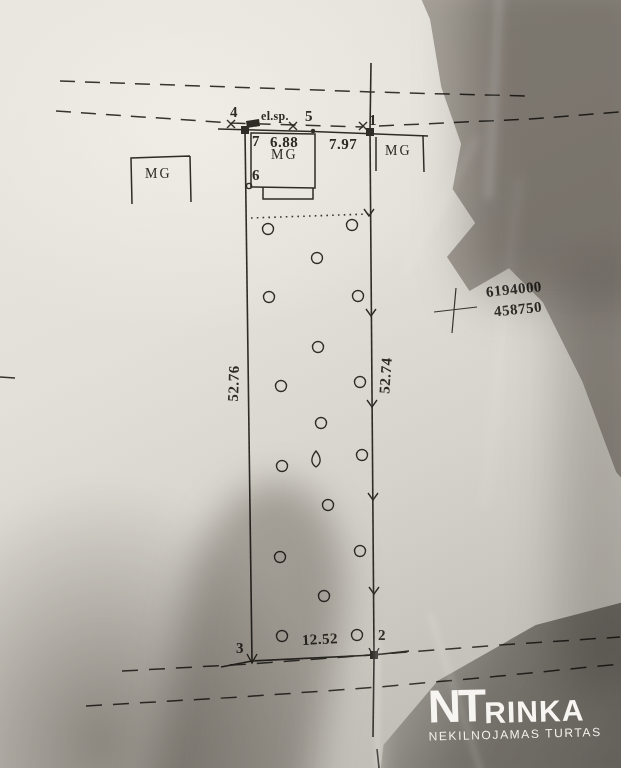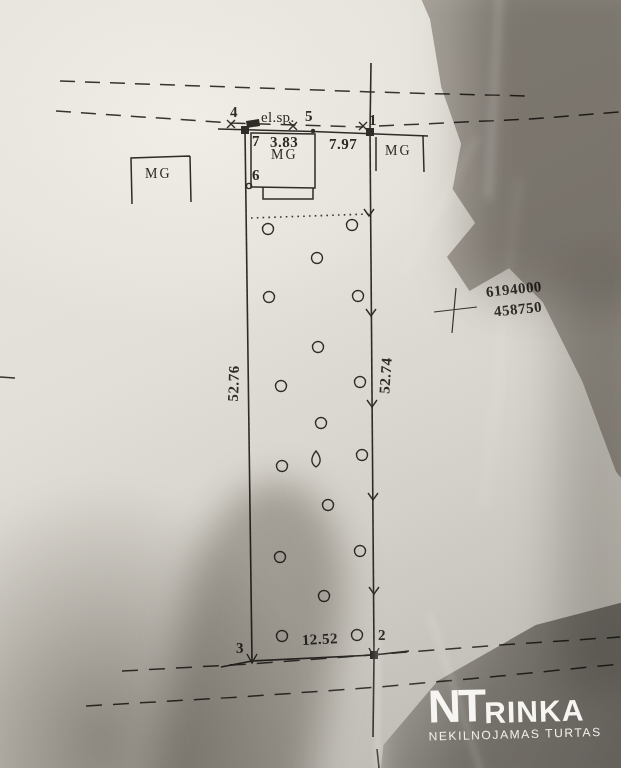--- a/index.html
+++ b/index.html
@@ -7,21 +7,21 @@
     position:relative;width:621px;height:768px;overflow:hidden;
     font-family:"Liberation Serif",serif;
     background:
       radial-gradient(ellipse 420px 300px at 30% 16%, rgba(240,238,231,.9) 0%, rgba(240,238,231,0) 70%),
       linear-gradient(155deg,#e8e5de 0%,#e3e0d9 38%,#d6d3cc 62%,#c6c3bc 82%,#b9b6af 100%);
   }
   svg.linework{position:absolute;inset:0;z-index:1;}
   .lbl{position:absolute;z-index:2;color:#2e2b27;white-space:nowrap;}
   .pt{font-size:15px;font-weight:600;}
   .dim{font-size:15px;font-weight:700;letter-spacing:.5px;}
-  .small{font-size:15px;font-weight:400;letter-spacing:.3px;}
+  .small{font-size:12px;font-weight:700;letter-spacing:.3px;}
   .mg{font-size:14px;letter-spacing:2px;font-weight:400;}
   .coord{font-size:15px;font-weight:600;letter-spacing:.5px;}
   .rot{transform-origin:center;text-align:center;}
   .shadow{position:absolute;mix-blend-mode:multiply;pointer-events:none;z-index:4;}
   .sh-tr{left:368px;top:-26px;width:282px;height:566px;background:rgba(95,88,79,.46);filter:blur(16px);
     clip-path:polygon(15% 0%,100% 0%,100% 95%,88% 88%,76% 72%,62% 58%,50% 52%,36% 56%,28% 50%,38% 44%,30% 38%,33% 30%,26% 20%,22% 8%);}
   .sh-tr2{left:468px;top:-34px;width:206px;height:330px;border-radius:36px;background:rgba(74,67,59,.34);filter:blur(26px);}
   .sh-bl{left:-180px;top:390px;width:560px;height:700px;
     background:radial-gradient(closest-side,rgba(99,92,83,.52),rgba(99,92,83,0) 74%);filter:blur(10px);}
   .sh-head{left:208px;top:482px;width:156px;height:430px;background:rgba(99,92,83,.40);
@@ -131,21 +131,21 @@
     <g stroke="#37342f" stroke-width="1.5">
       <line x1="0" y1="377" x2="15" y2="378"></line>
     </g>
   </svg>
 
   <div class="lbl pt" style="left:230px;top:104px">4</div>
   <div class="lbl small" style="left:261px;top:109px">el.sp.</div>
   <div class="lbl pt" style="left:305px;top:108px">5</div>
   <div class="lbl pt" style="left:369px;top:112px">1</div>
   <div class="lbl pt" style="left:252px;top:133px">7</div>
-  <div class="lbl dim" style="left:262px;top:134px;width:44px;text-align:center">3.83</div>
+  <div class="lbl dim" style="left:262px;top:134px;width:44px;text-align:center">6.88</div>
   <div class="lbl dim" style="left:320px;top:136px;width:46px;text-align:center">7.97</div>
   <div class="lbl mg" style="left:271px;top:147px">MG</div>
   <div class="lbl mg" style="left:145px;top:166px">MG</div>
   <div class="lbl mg" style="left:385px;top:143px">MG</div>
   <div class="lbl pt" style="left:252px;top:167px">6</div>
   <div class="lbl dim rot" style="left:204px;top:375px;width:60px;transform:rotate(-88deg)">52.76</div>
   <div class="lbl dim rot" style="left:356px;top:367px;width:60px;transform:rotate(-86deg)">52.74</div>
   <div class="lbl coord rot" style="left:464px;top:281px;width:100px;transform:rotate(-6deg)">6194000</div>
   <div class="lbl coord rot" style="left:472px;top:301px;width:92px;transform:rotate(-6deg)">458750</div>
   <div class="lbl pt" style="left:236px;top:640px">3</div>

